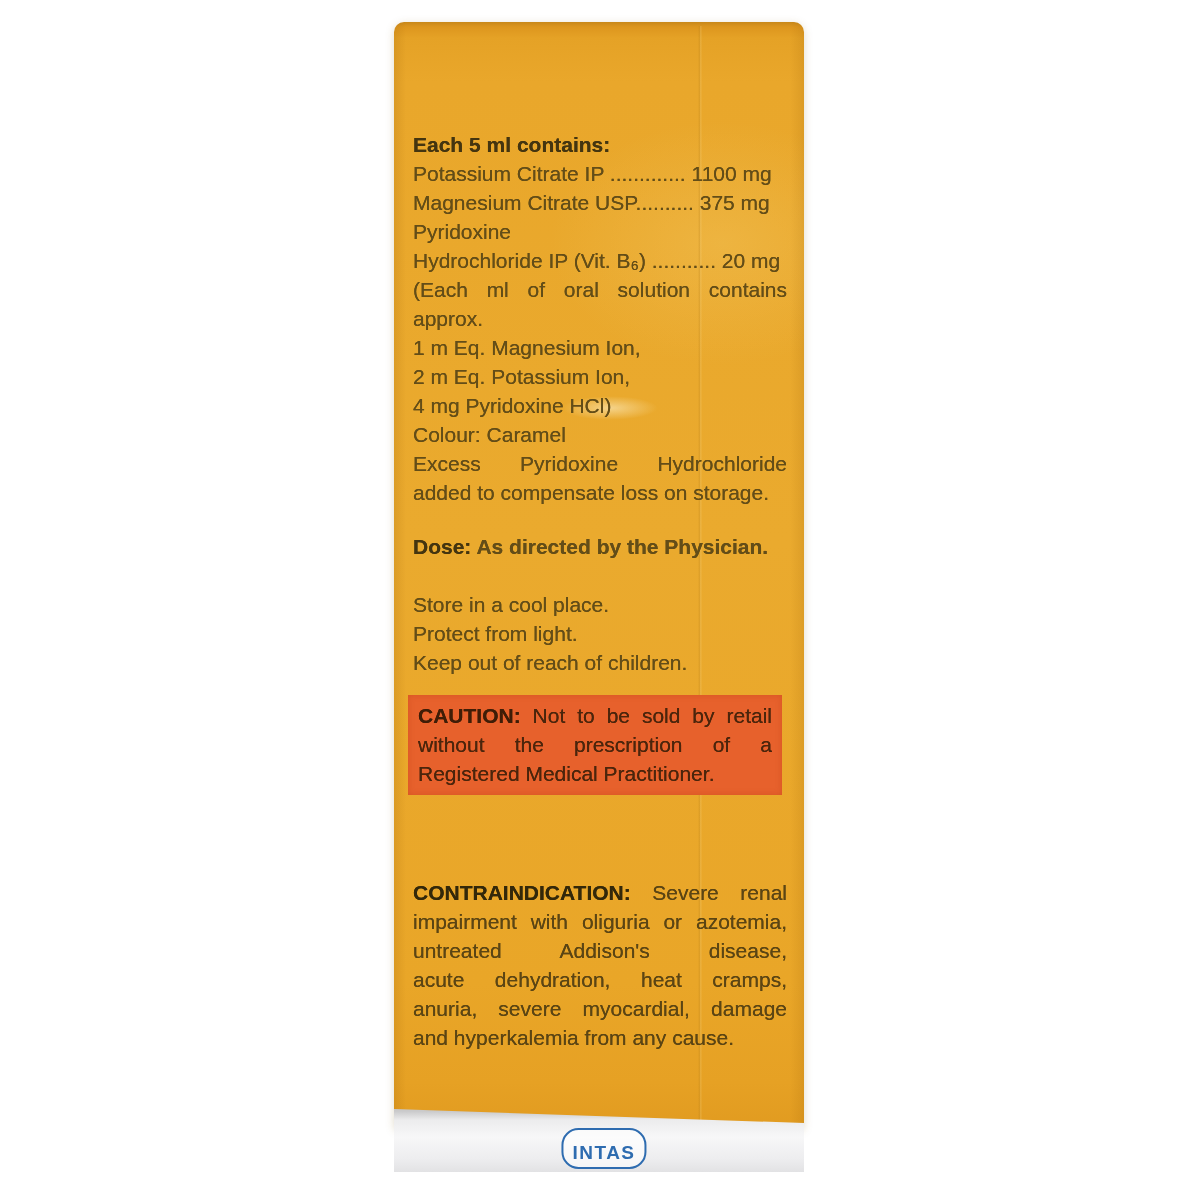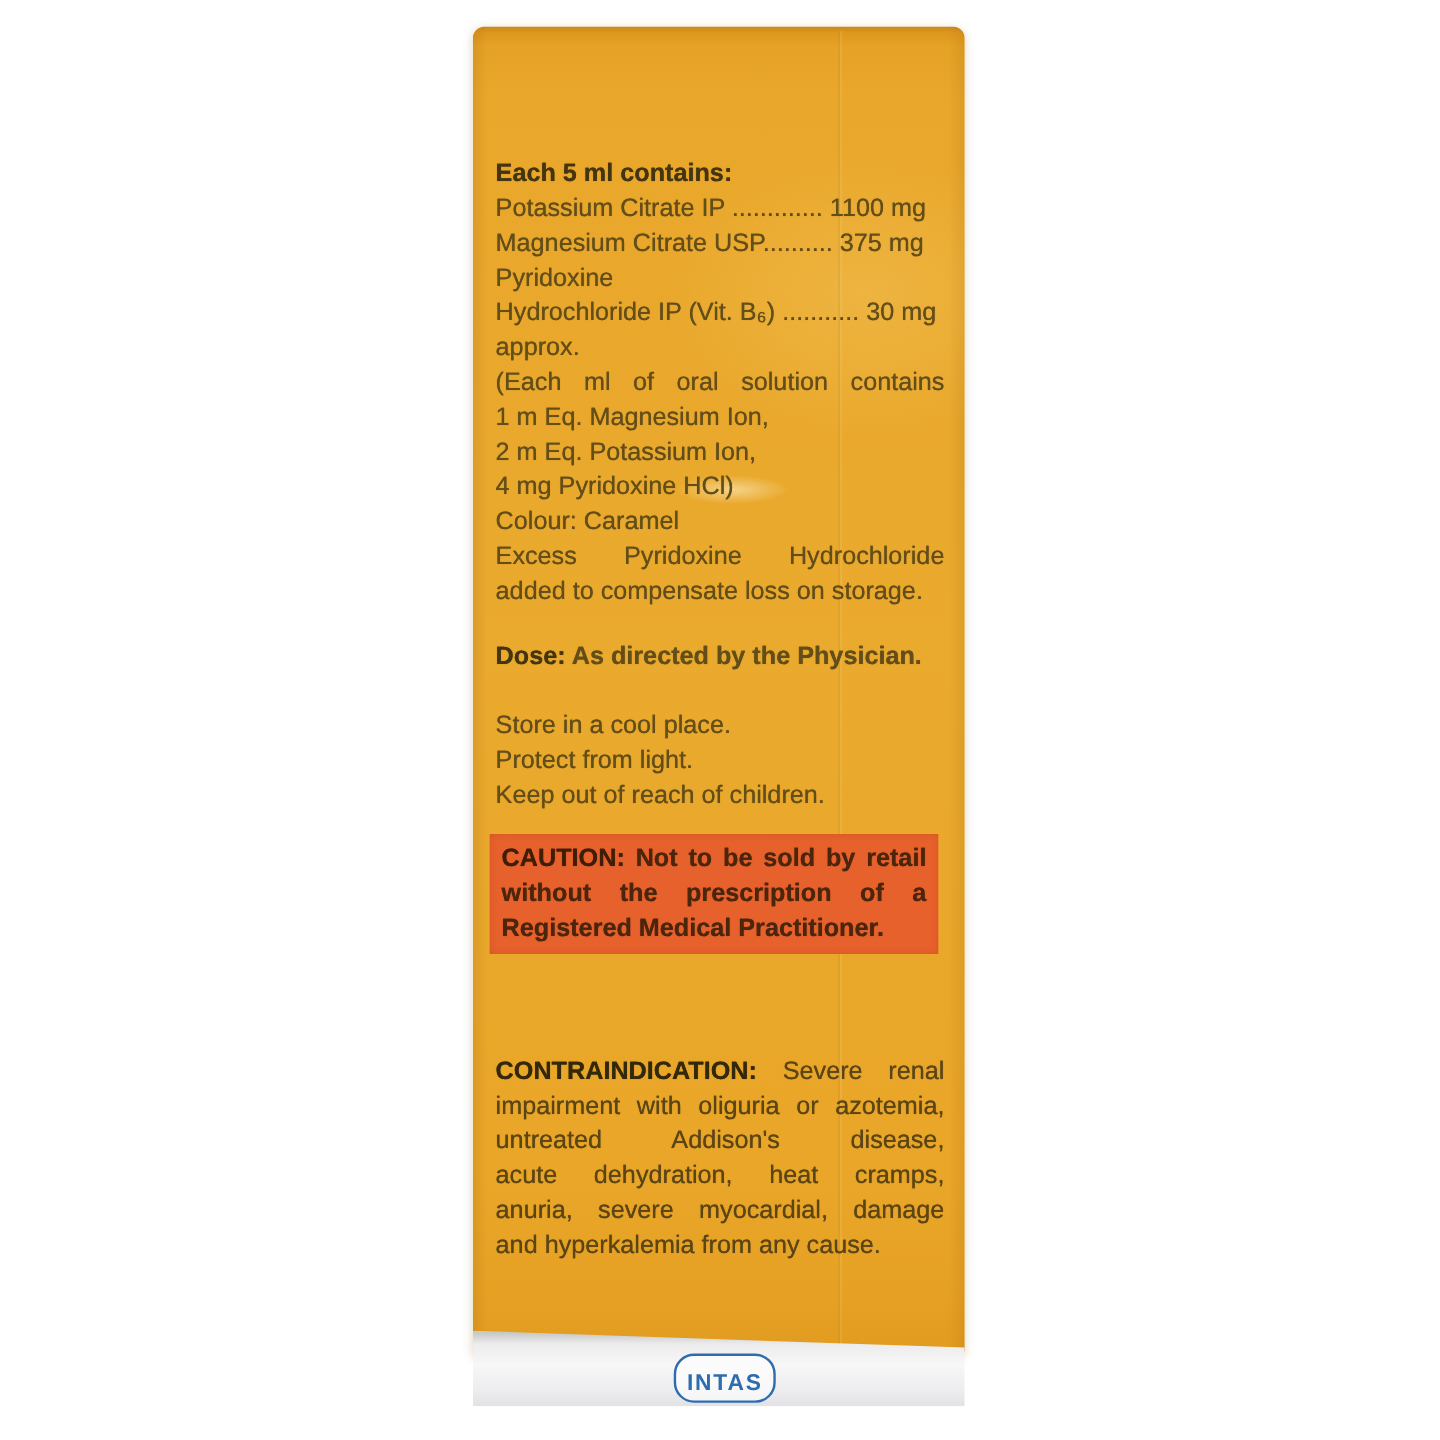--- a/index.html
+++ b/index.html
@@ -49,21 +49,20 @@
   .just{text-align:justify;text-align-last:justify;}
   .dose-line{margin-top:25px;font-weight:bold;}
   .dose-line b{color:var(--head-brown);}
   .storage{margin-top:29px;}
   .caution-box{
     margin:18px 0 0 -5px;width:374px;box-sizing:border-box;
     background:var(--caution-bg);
     padding:6px 10px 7px 10px;
     color:var(--caution-text);line-height:29px;
     box-shadow:inset 0 0 6px rgba(160,50,10,0.25);
-    font-weight:bold;
   }
   .caution-box b{color:#3F1D07;}
   .contra{margin-top:83px;color:var(--contra-text);}
   .contra b{color:#33280A;}
   .flap{
     position:absolute;left:0;top:1081px;width:410px;height:69px;
     clip-path:polygon(0 6px, 100% 20px, 100% 100%, 0 100%);
     background:linear-gradient(180deg, #c9c9ca 8px, #ececed 17px, #f7f7f8 34px, #ededef 56px, #e2e2e4 69px);
   }
   .logo{
@@ -82,23 +81,23 @@
     <div class="crease"></div>
     <div class="smudge"></div>
 
     <div class="content">
 
       <div class="comp-heading">Each 5 ml contains:</div>
 
       <div class="line">Potassium Citrate IP ............. 1100 mg</div>
       <div class="line">Magnesium Citrate USP.......... 375 mg</div>
       <div class="line">Pyridoxine</div>
-      <div class="line">Hydrochloride IP (Vit. B₆) ........... 30 mg</div>
+      <div class="line">Hydrochloride IP (Vit. B₆) ........... 20 mg</div>
+      <div class="line just">(Each ml of oral solution contains</div>
       <div class="line">approx.</div>
-      <div class="line just">(Each ml of oral solution contains</div>
       <div class="line">1 m Eq. Magnesium Ion,</div>
       <div class="line">2 m Eq. Potassium Ion,</div>
       <div class="line">4 mg Pyridoxine HCl)</div>
       <div class="line">Colour: Caramel</div>
       <div class="line just">Excess Pyridoxine Hydrochloride</div>
       <div class="line">added to compensate loss on storage.</div>
 
       <div class="dose-line"><b>Dose:</b> <span>As directed by the Physician.</span></div>
 
       <div class="storage">

